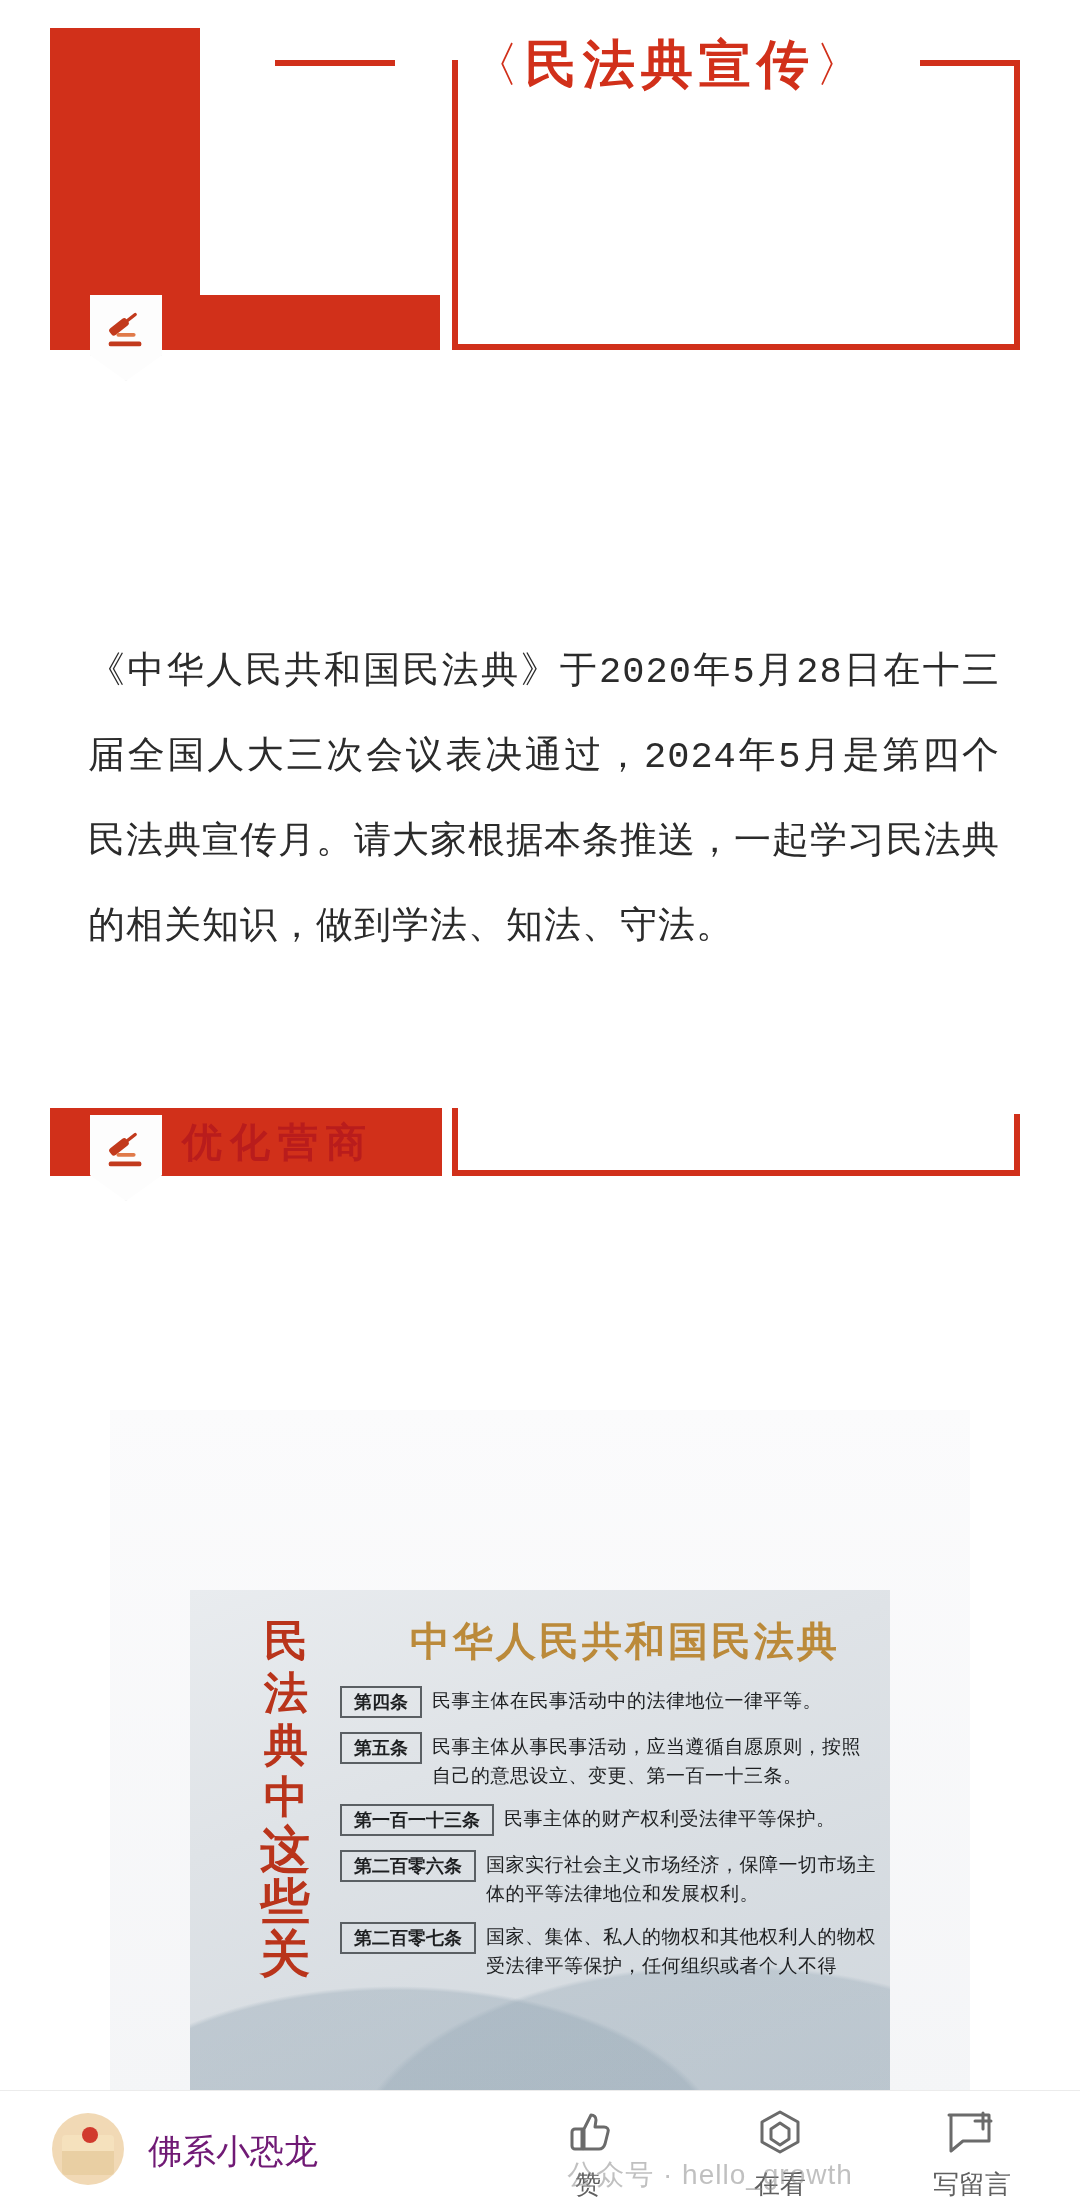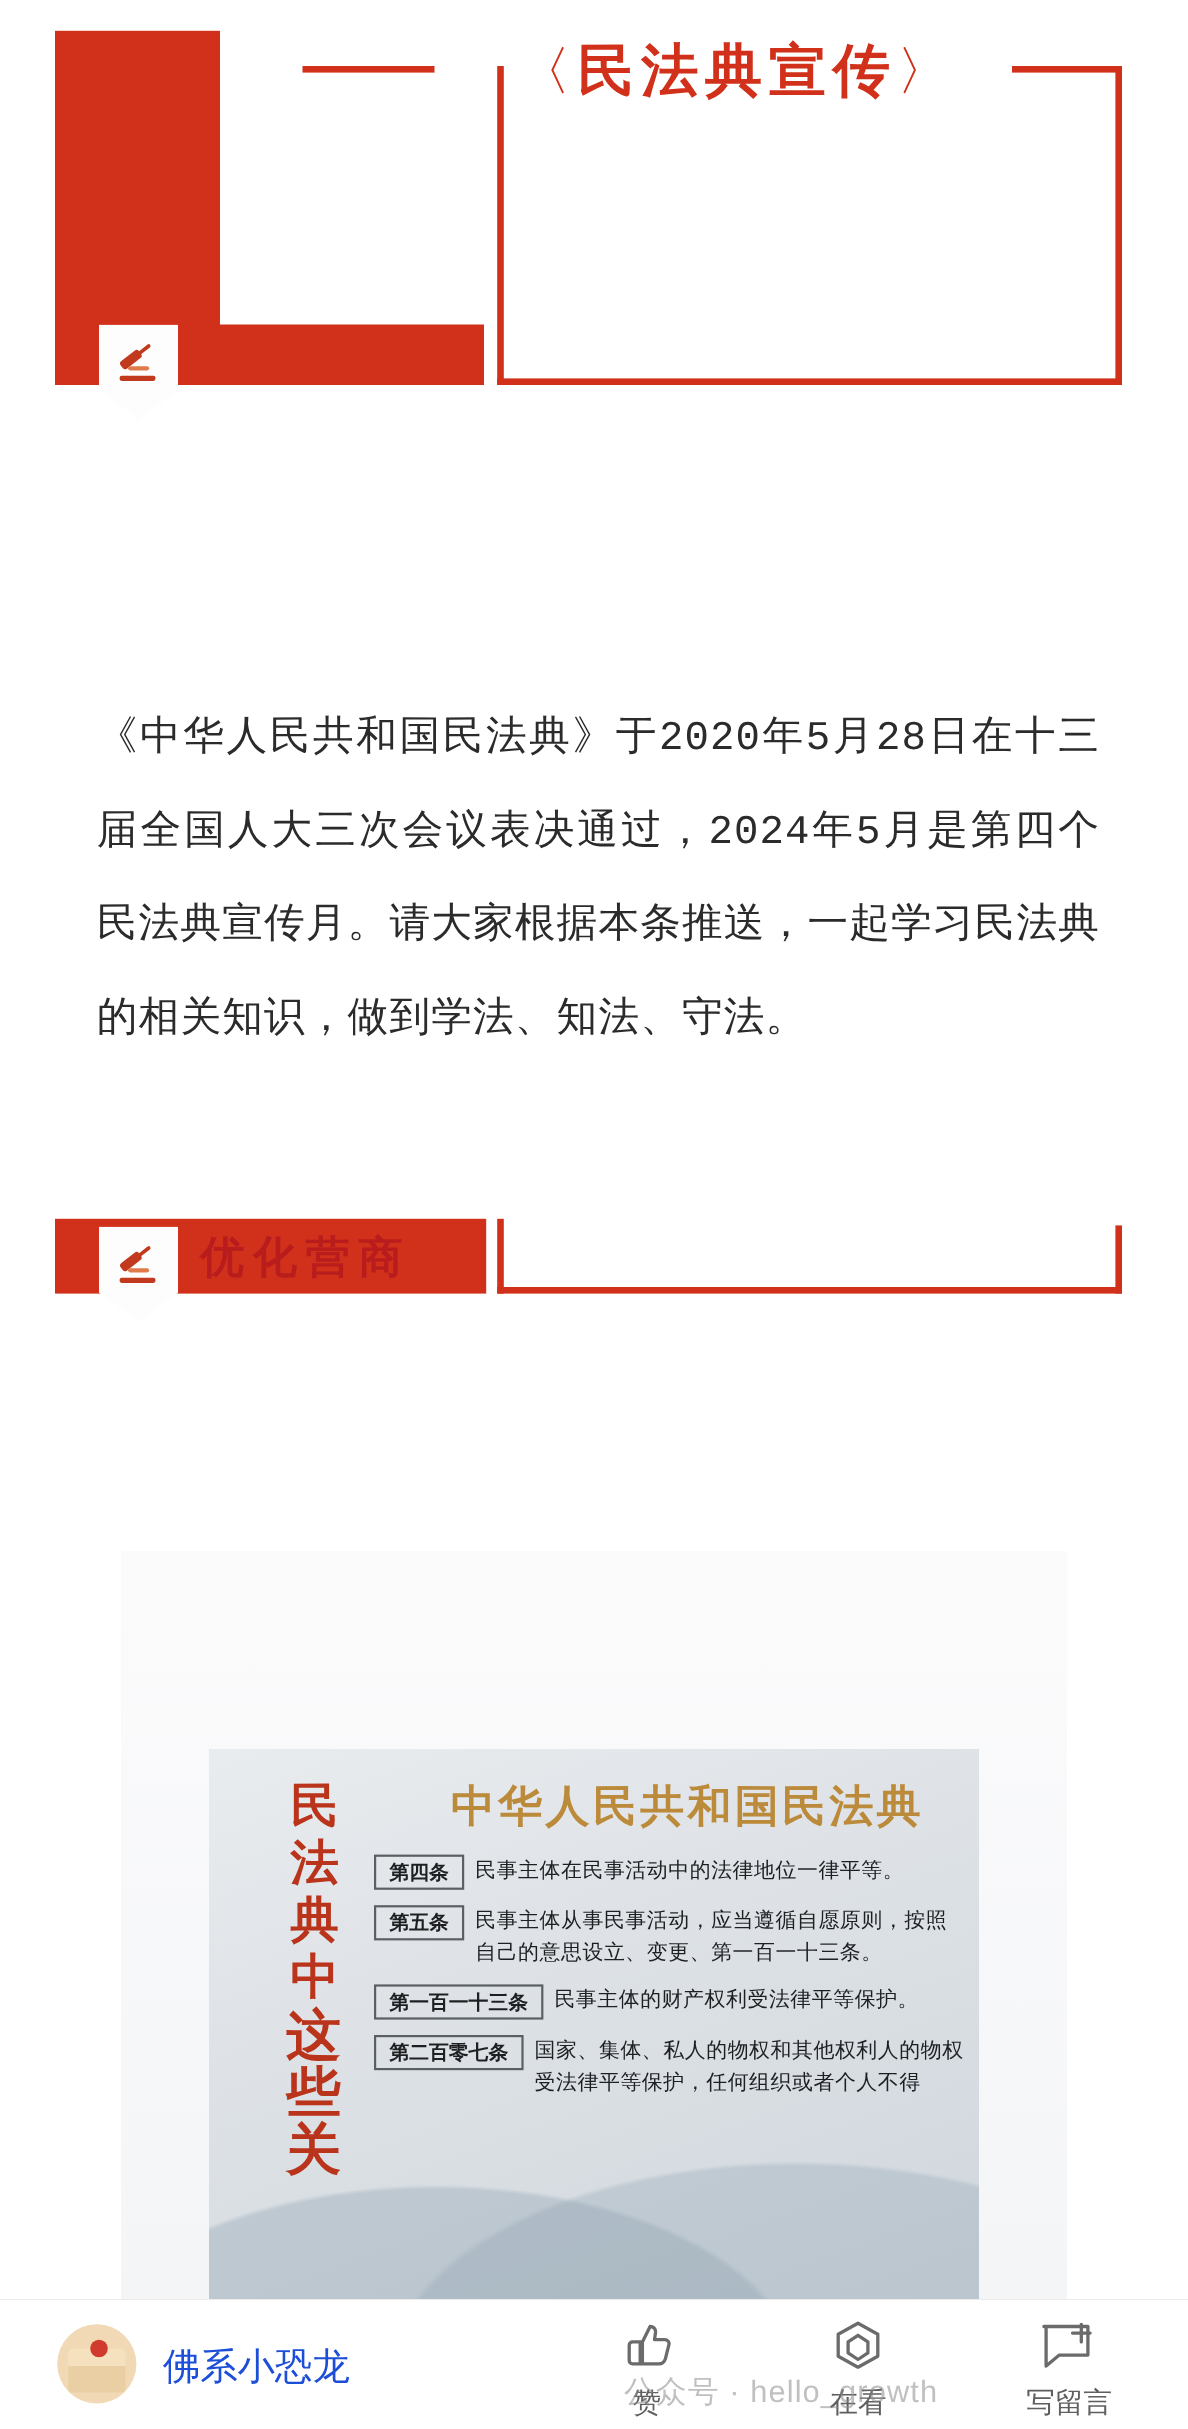--- a/index.html
+++ b/index.html
@@ -317,21 +317,21 @@
     width: 16px;
     height: 16px;
     border-radius: 50%;
     background: #d13b2e;
   }
   .account-name {
     position: absolute;
     left: 148px;
     top: 38px;
     font-size: 34px;
-    color: #1d4ed8;
+    color: #701a75;
   }
   .actions {
     position: absolute;
     left: 530px;
     top: 16px;
     width: 500px;
     display: flex;
     justify-content: space-between;
     align-items: flex-start;
   }
@@ -429,20 +429,24 @@
         </div>
         <div class="clause">
           <span class="clause-tag">第五条</span>
           <span class="clause-text">民事主体从事民事活动，应当遵循自愿原则，按照自己的意思设立、变更、第一百一十三条。</span>
         </div>
         <div class="clause">
           <span class="clause-tag">第一百一十三条</span>
           <span class="clause-text">民事主体的财产权利受法律平等保护。</span>
         </div>
         <div class="clause">
+          <span class="clause-tag">第二百零六条</span>
+          <span class="clause-text">国家实行社会主义市场经济，保障一切市场主体的平等法律地位和发展权利。</span>
+        </div>
+        <div class="clause">
           <span class="clause-tag">第二百零七条</span>
           <span class="clause-text">国家、集体、私人的物权和其他权利人的物权受法律平等保护，任何组织或者个人不得</span>
         </div>
       </div>
     </div>
   </div>
 
   <div class="bottombar">
     <div class="avatar">
       <div class="food"></div>

